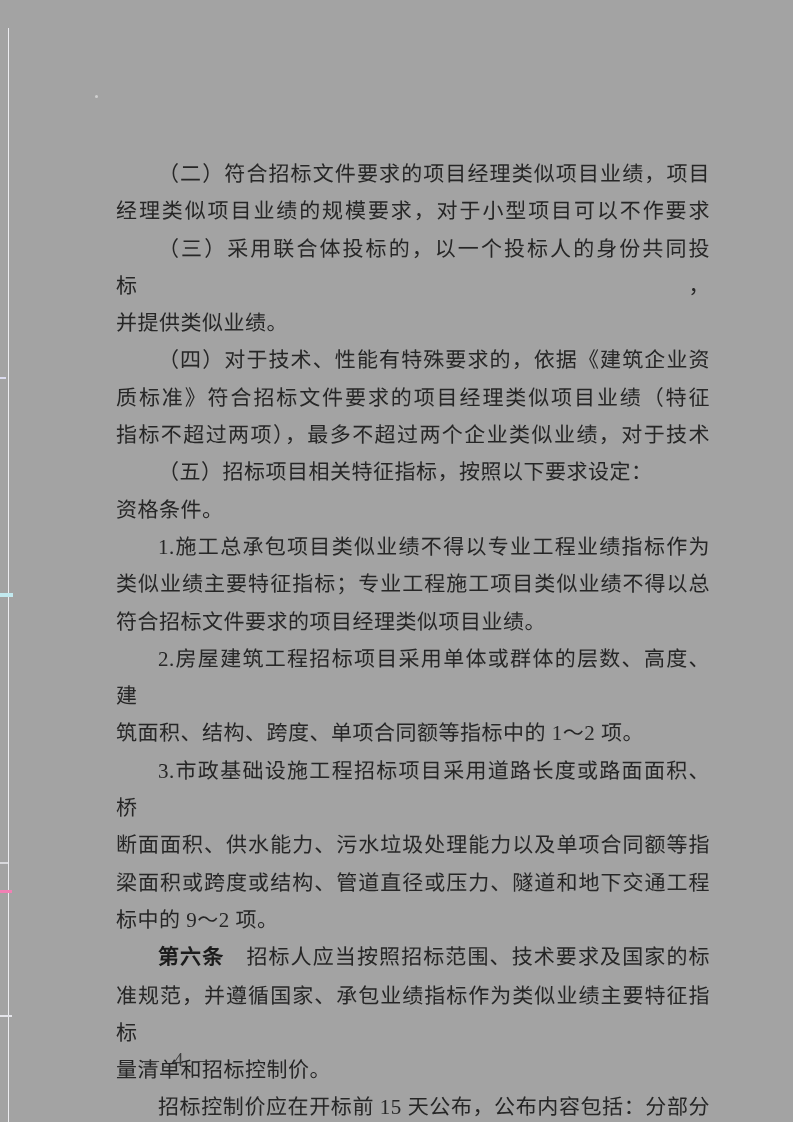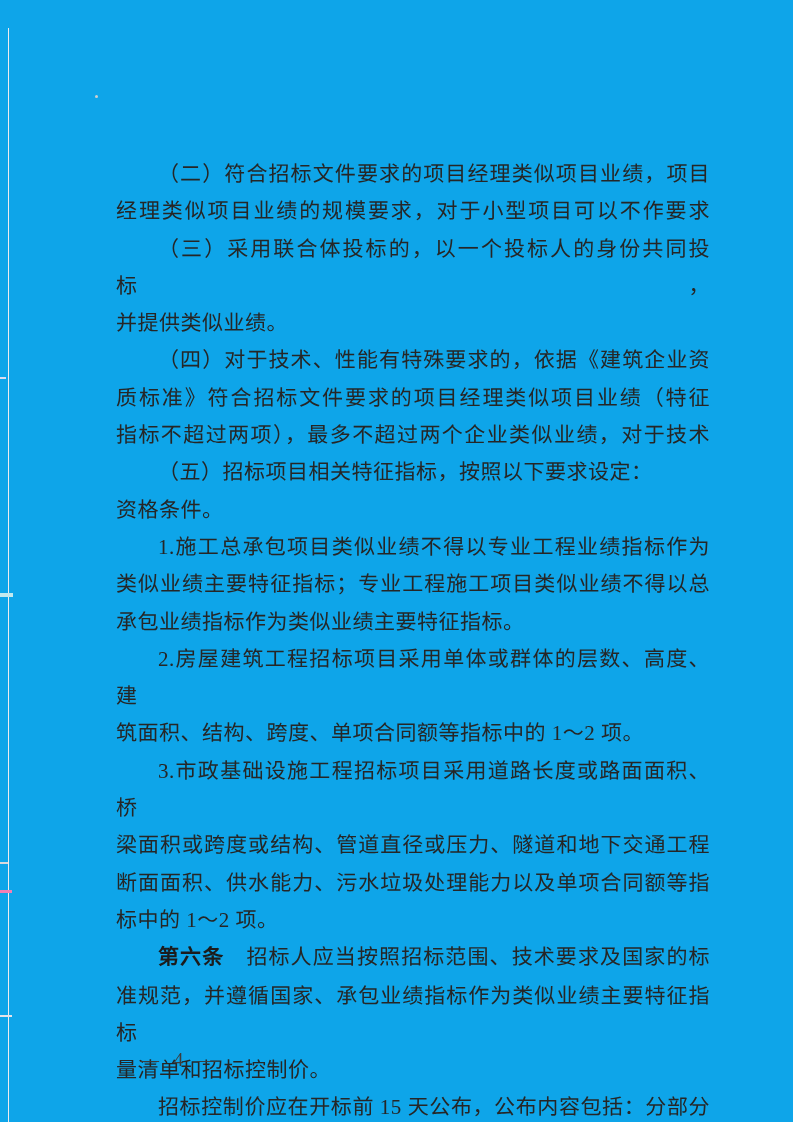--- a/index.html
+++ b/index.html
@@ -4,21 +4,21 @@
 <style>
   html, body {
     margin: 0;
     padding: 0;
     background: #ffffff;
   }
   .page {
     position: relative;
     width: 793px;
     height: 1122px;
-    background: #0ea5e9;
+    background: #a3a3a3;
     overflow: hidden;
     font-family: "Liberation Serif", "DejaVu Serif", serif;
   }
   
   .edge-vline {
     position: absolute;
     left: 8px;
     top: 28px;
     width: 1px;
     height: 1094px;
@@ -91,27 +91,27 @@
       <div class="line fill">经理类似项目业绩的规模要求，对于小型项目可以不作要求</div>
       <div class="line indent fill">（三）采用联合体投标的，以一个投标人的身份共同投标，</div>
       <div class="line">并提供类似业绩。</div>
       <div class="line indent fill">（四）对于技术、性能有特殊要求的，依据《建筑企业资</div>
       <div class="line fill">质标准》符合招标文件要求的项目经理类似项目业绩（特征</div>
       <div class="line fill">指标不超过两项），最多不超过两个企业类似业绩，对于技术</div>
       <div class="line indent">（五）招标项目相关特征指标，按照以下要求设定：</div>
       <div class="line">资格条件。</div>
       <div class="line indent fill">1.施工总承包项目类似业绩不得以专业工程业绩指标作为</div>
       <div class="line fill">类似业绩主要特征指标；专业工程施工项目类似业绩不得以总</div>
-      <div class="line">承包业绩指标作为类似业绩主要特征指标。</div>
+      <div class="line">符合招标文件要求的项目经理类似项目业绩。</div>
       <div class="line indent fill">2.房屋建筑工程招标项目采用单体或群体的层数、高度、建</div>
       <div class="line">筑面积、结构、跨度、单项合同额等指标中的 1～2 项。</div>
       <div class="line indent fill">3.市政基础设施工程招标项目采用道路长度或路面面积、桥</div>
+      <div class="line fill">断面面积、供水能力、污水垃圾处理能力以及单项合同额等指</div>
       <div class="line fill">梁面积或跨度或结构、管道直径或压力、隧道和地下交通工程</div>
-      <div class="line fill">断面面积、供水能力、污水垃圾处理能力以及单项合同额等指</div>
-      <div class="line">标中的 1～2 项。</div>
+      <div class="line">标中的 9～2 项。</div>
       <div class="line indent fill"><b>第六条</b>　招标人应当按照招标范围、技术要求及国家的标</div>
       <div class="line fill">准规范，并遵循国家、承包业绩指标作为类似业绩主要特征指标</div>
       <div class="line">量清单和招标控制价。</div>
       <div class="line indent fill">招标控制价应在开标前 15 天公布，公布内容包括：分部分</div>
     </div>
 
   <div class="page-number">— 4 —</div>
 </div>
 
 </body></html>

